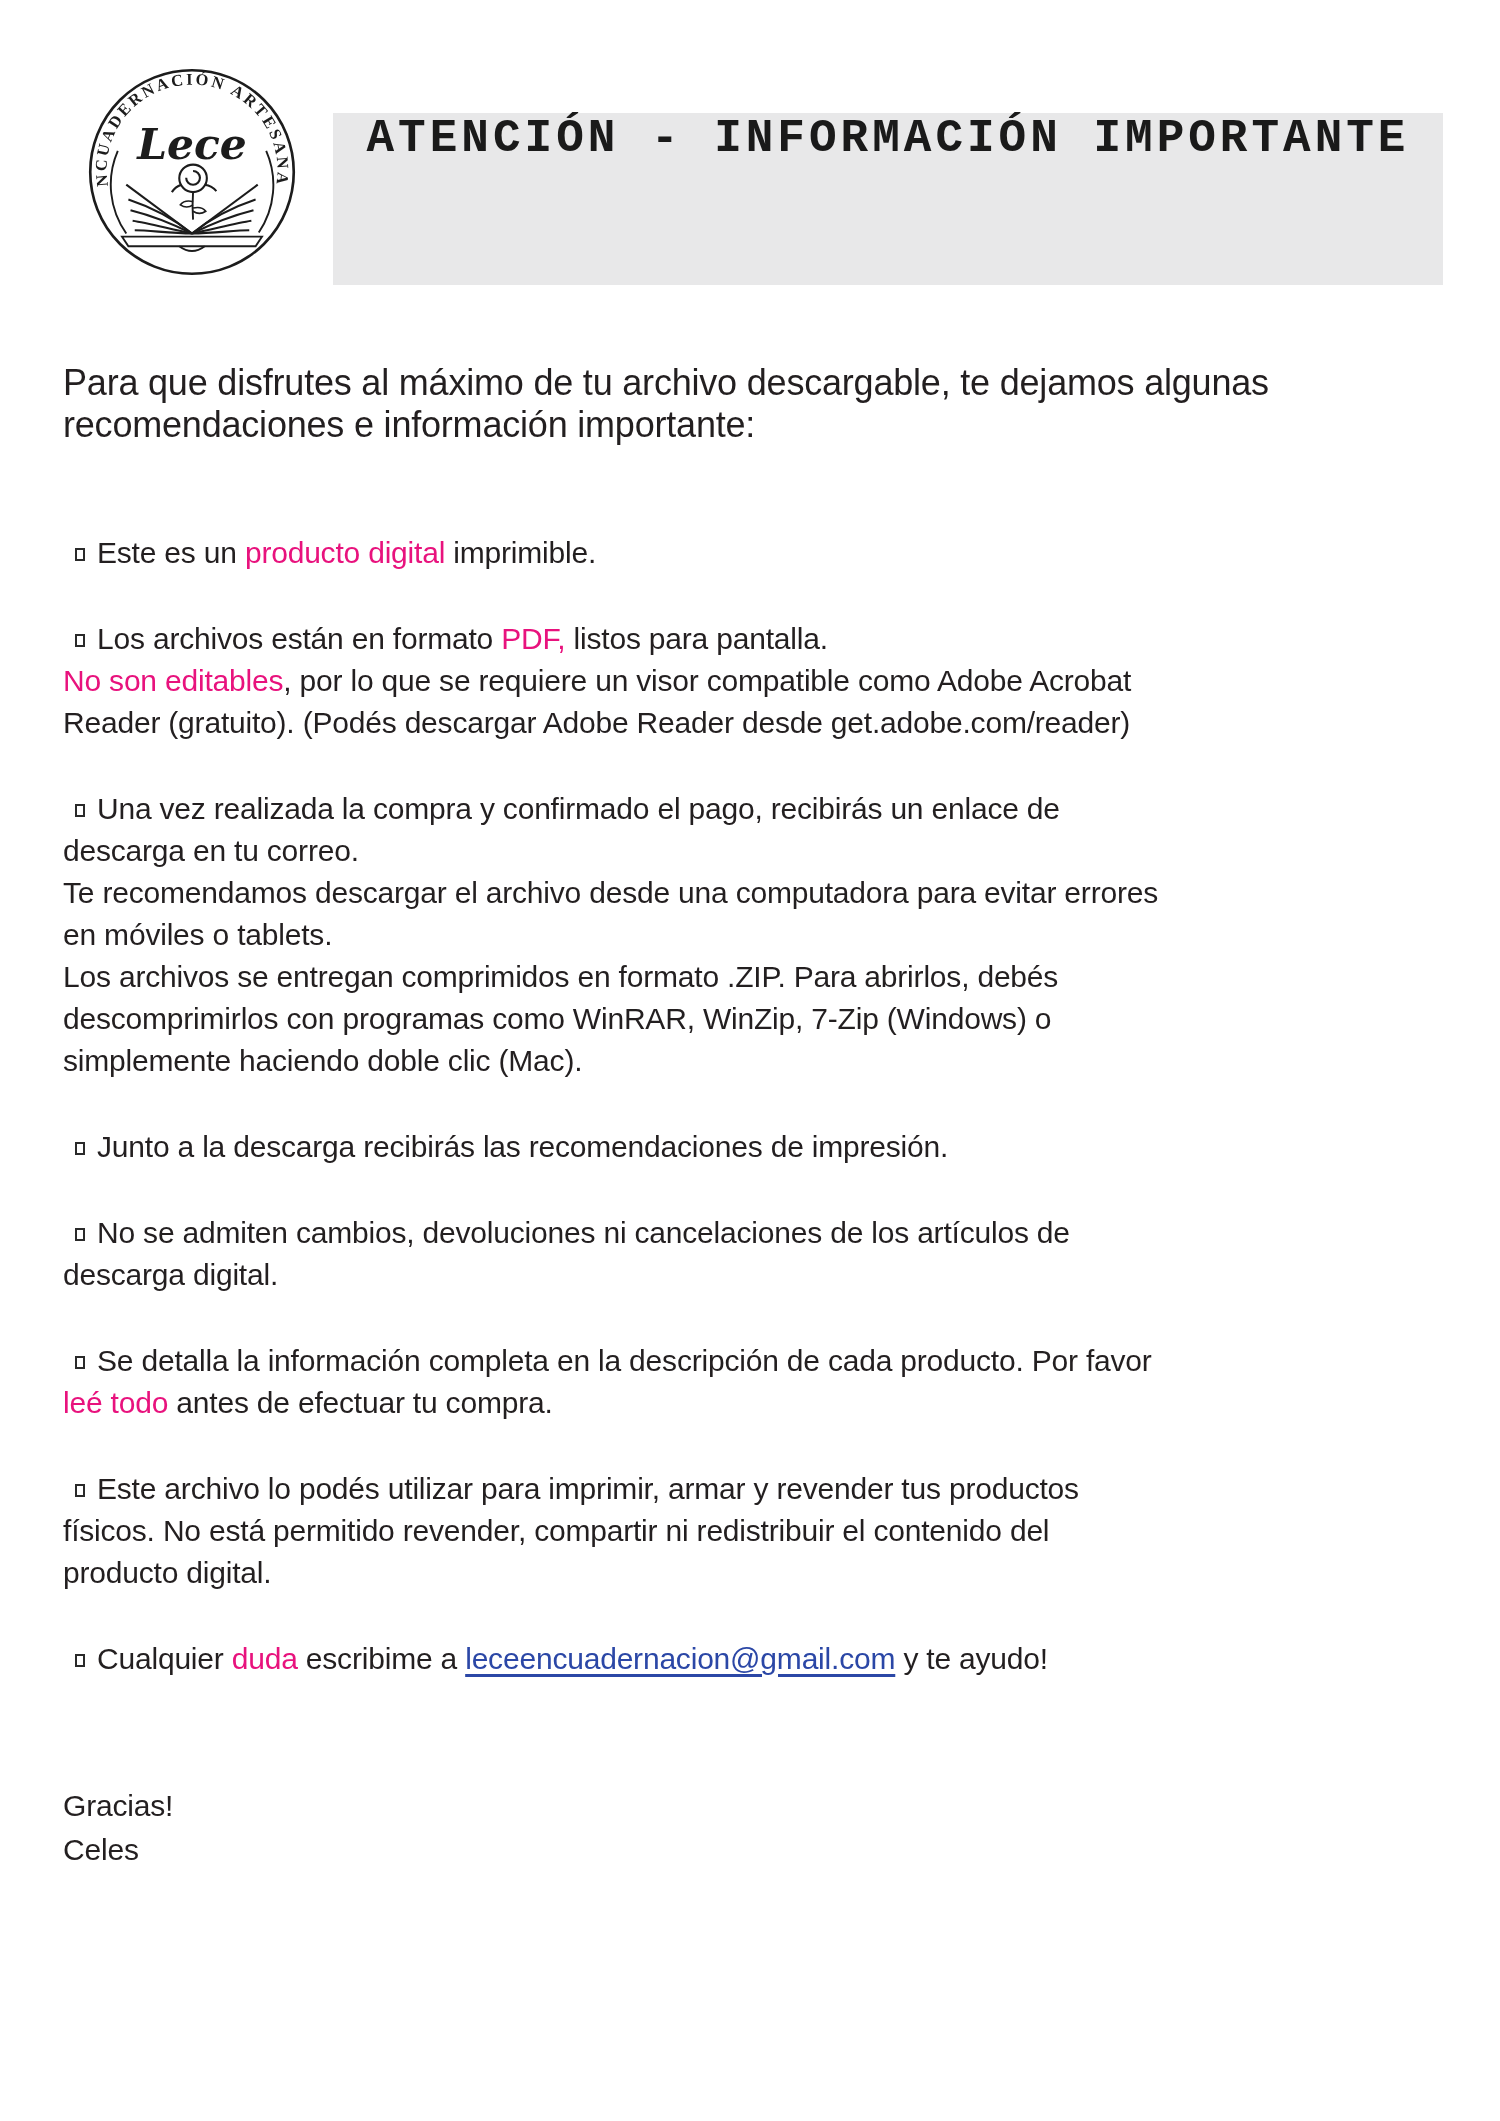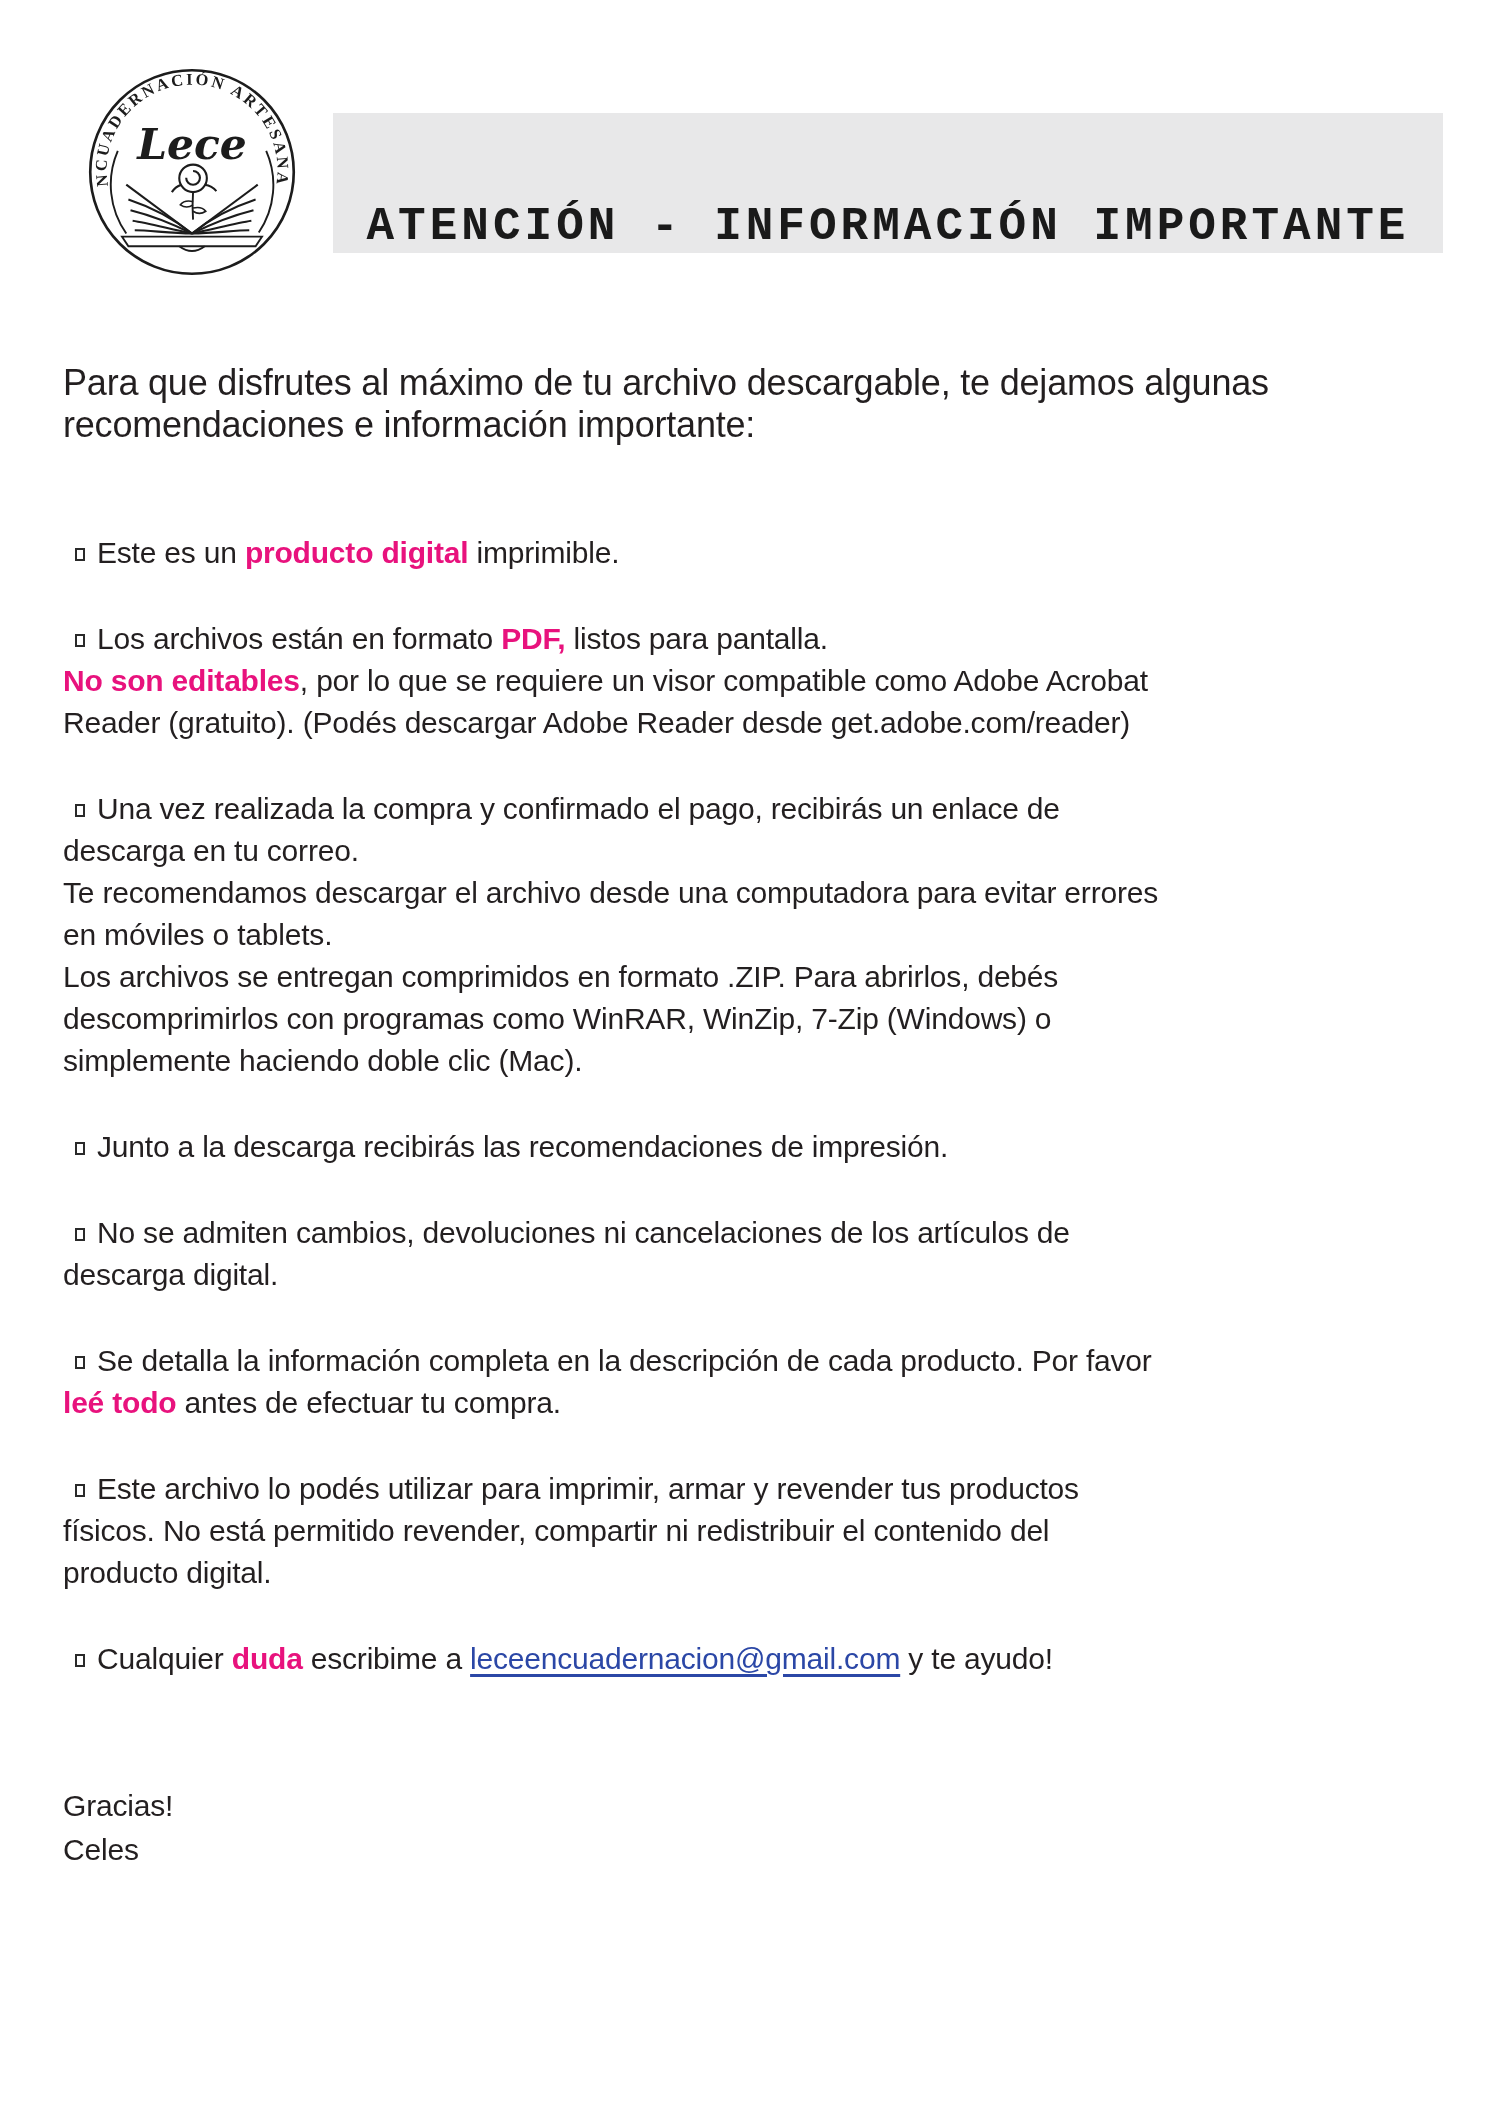--- a/index.html
+++ b/index.html
@@ -37,24 +37,24 @@
     font-family:"DejaVu Serif", serif;
     font-style:italic;
     font-weight:bold;
     font-size:40px;
     fill:#1c1c1c;
   }
   
   .banner{
     position:absolute;
     left:333px; top:113px;
-    width:1110px; height:140px;
+    width:1110px; height:172px;
     background:var(--banner);
     display:flex;
-    align-items:flex-end;
+    align-items:flex-start;
     justify-content:center;
   }
   .banner .title{
     font-family:"Liberation Mono", monospace;
     font-weight:bold;
     font-size:46px;
     letter-spacing:4px;
     color:#1a1a1a;
     white-space:nowrap;
   }
@@ -78,21 +78,21 @@
     margin-bottom:44px;
     letter-spacing:-0.2px;
   }
   .bullet .sq{
     display:inline-block;
     width:10px; height:13px;
     border:2.5px solid #2a2a2a;
     margin:0 12px 2px 12px;
     vertical-align:baseline;
   }
-  .seg-pink{color:var(--pink);font-weight:bold;}
+  .seg-pink{color:var(--pink);font-weight:normal;}
   .seg-link{
     color:var(--link);
     text-decoration:underline;
     text-underline-offset:5px;
     cursor:pointer;
     margin-top:37px;
   }
   .closing{
     font-size:30px;
     line-height:44px;

